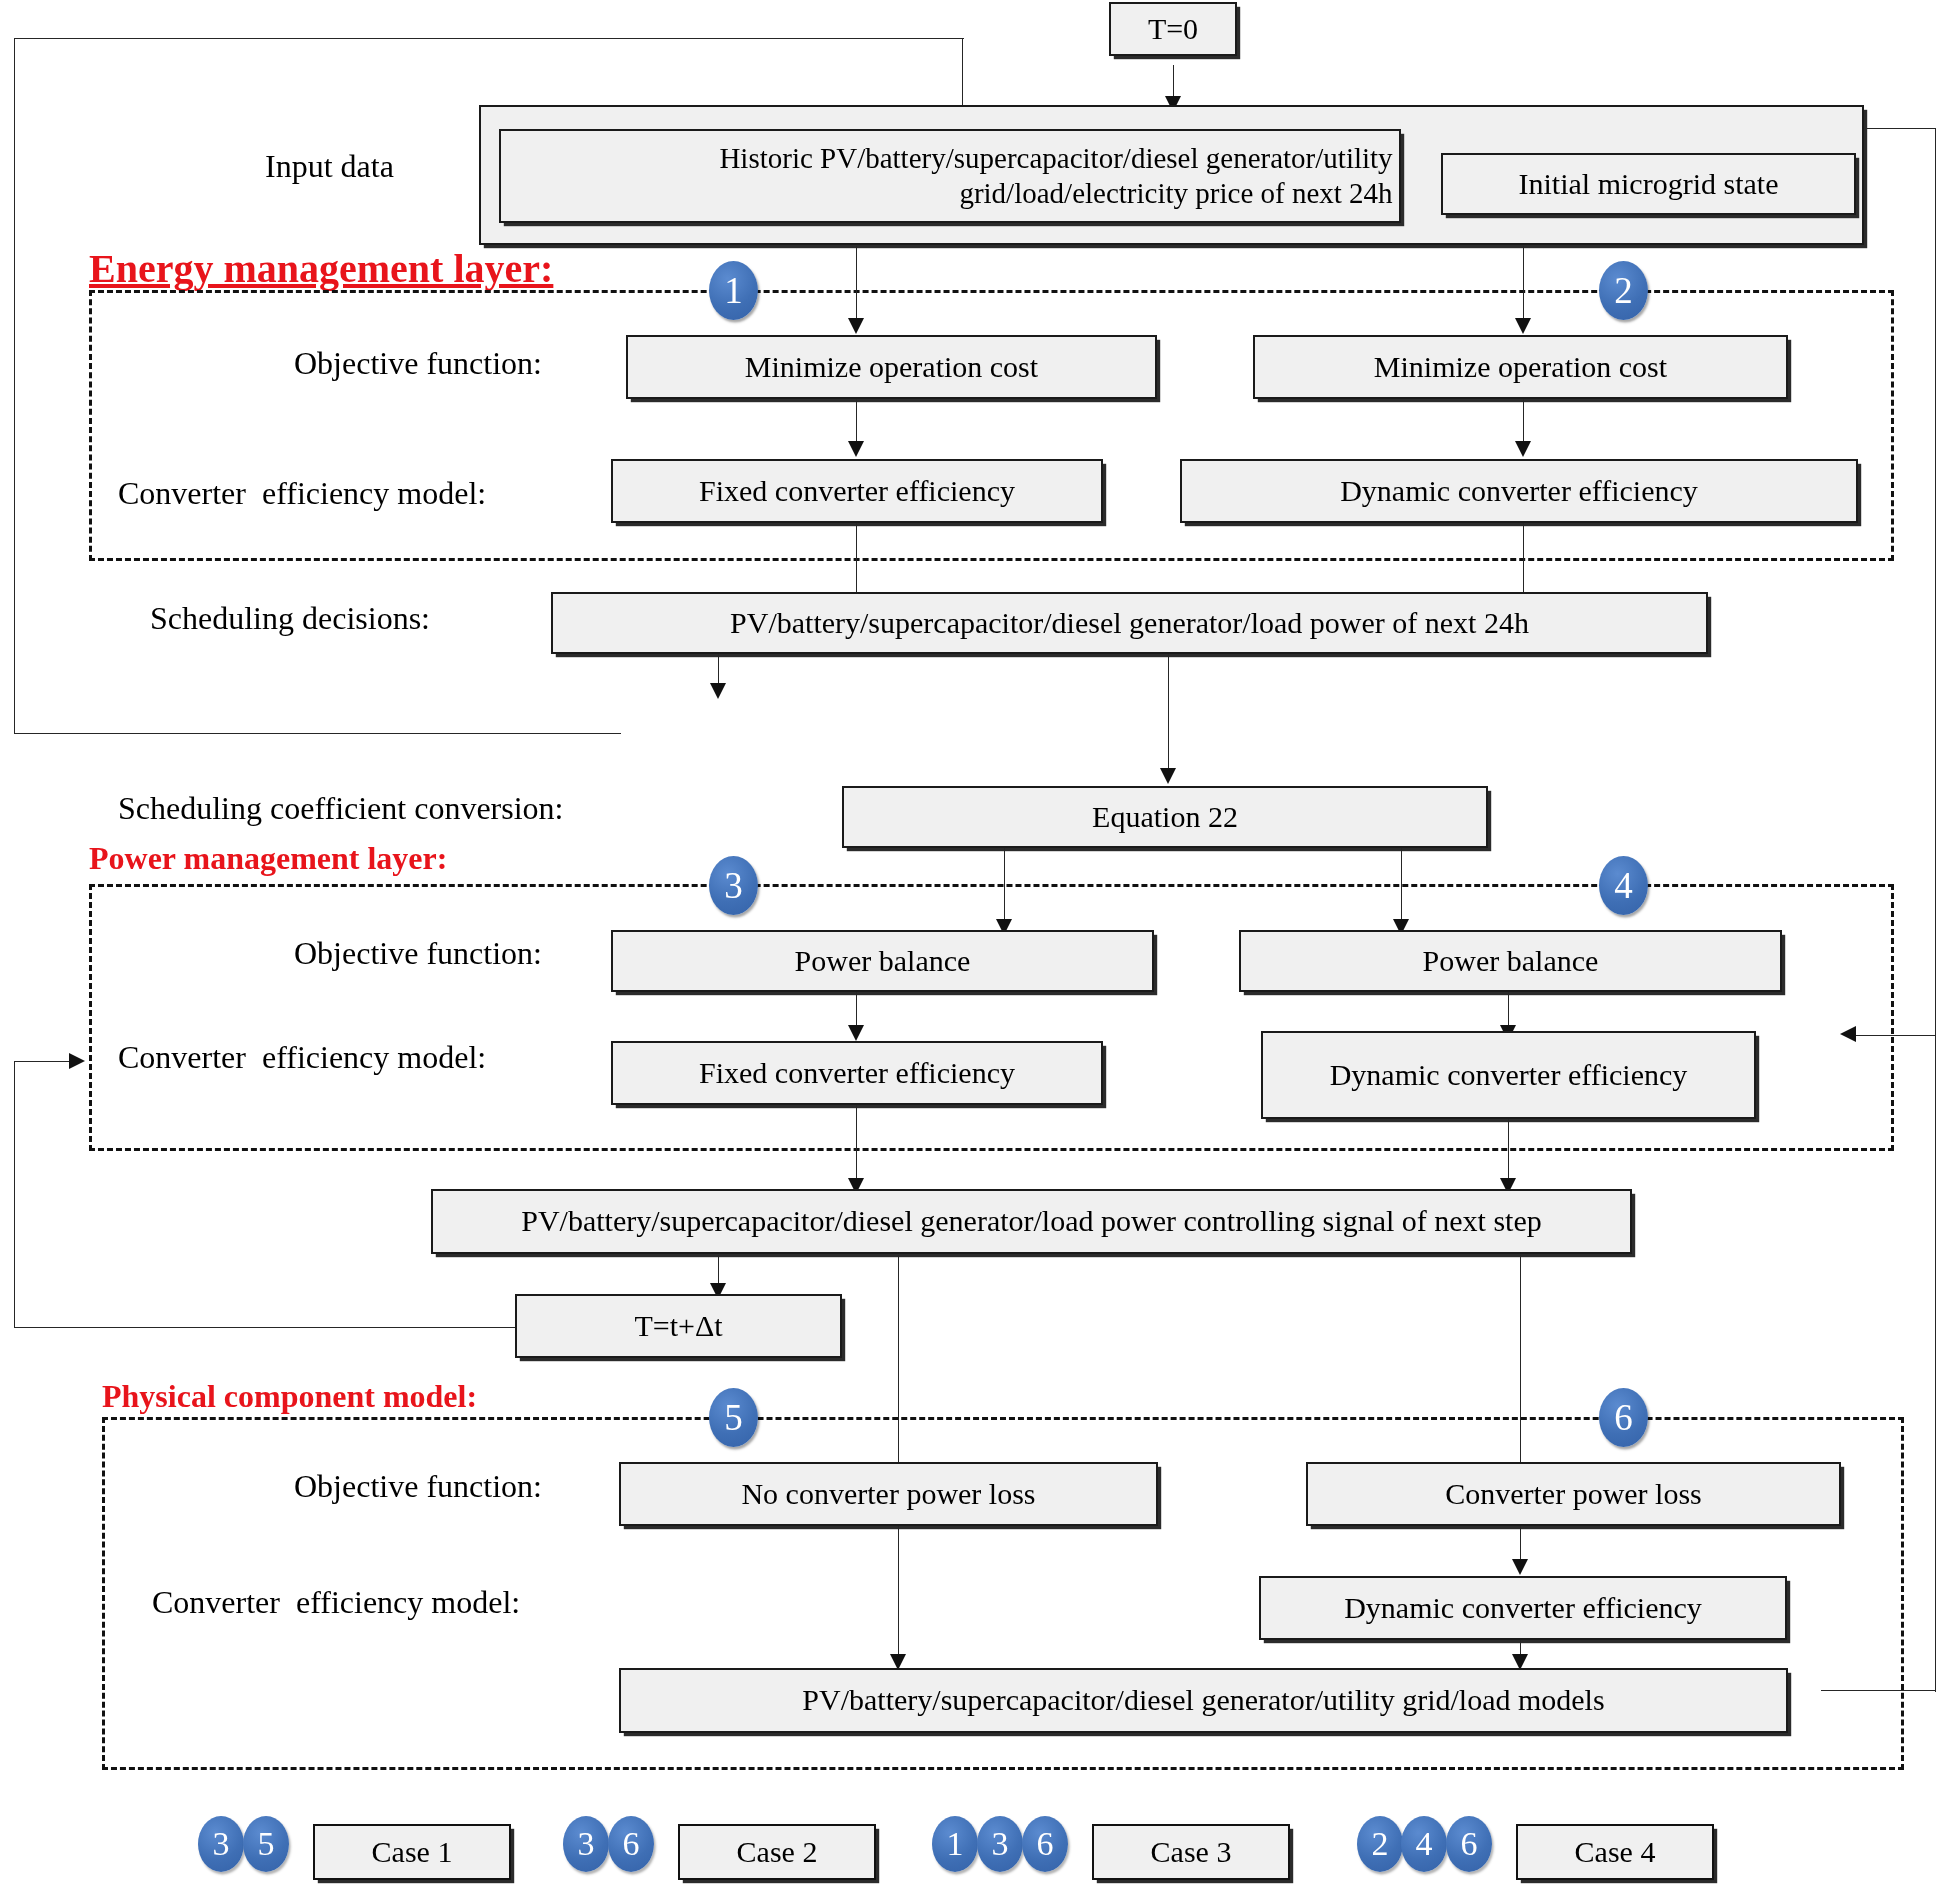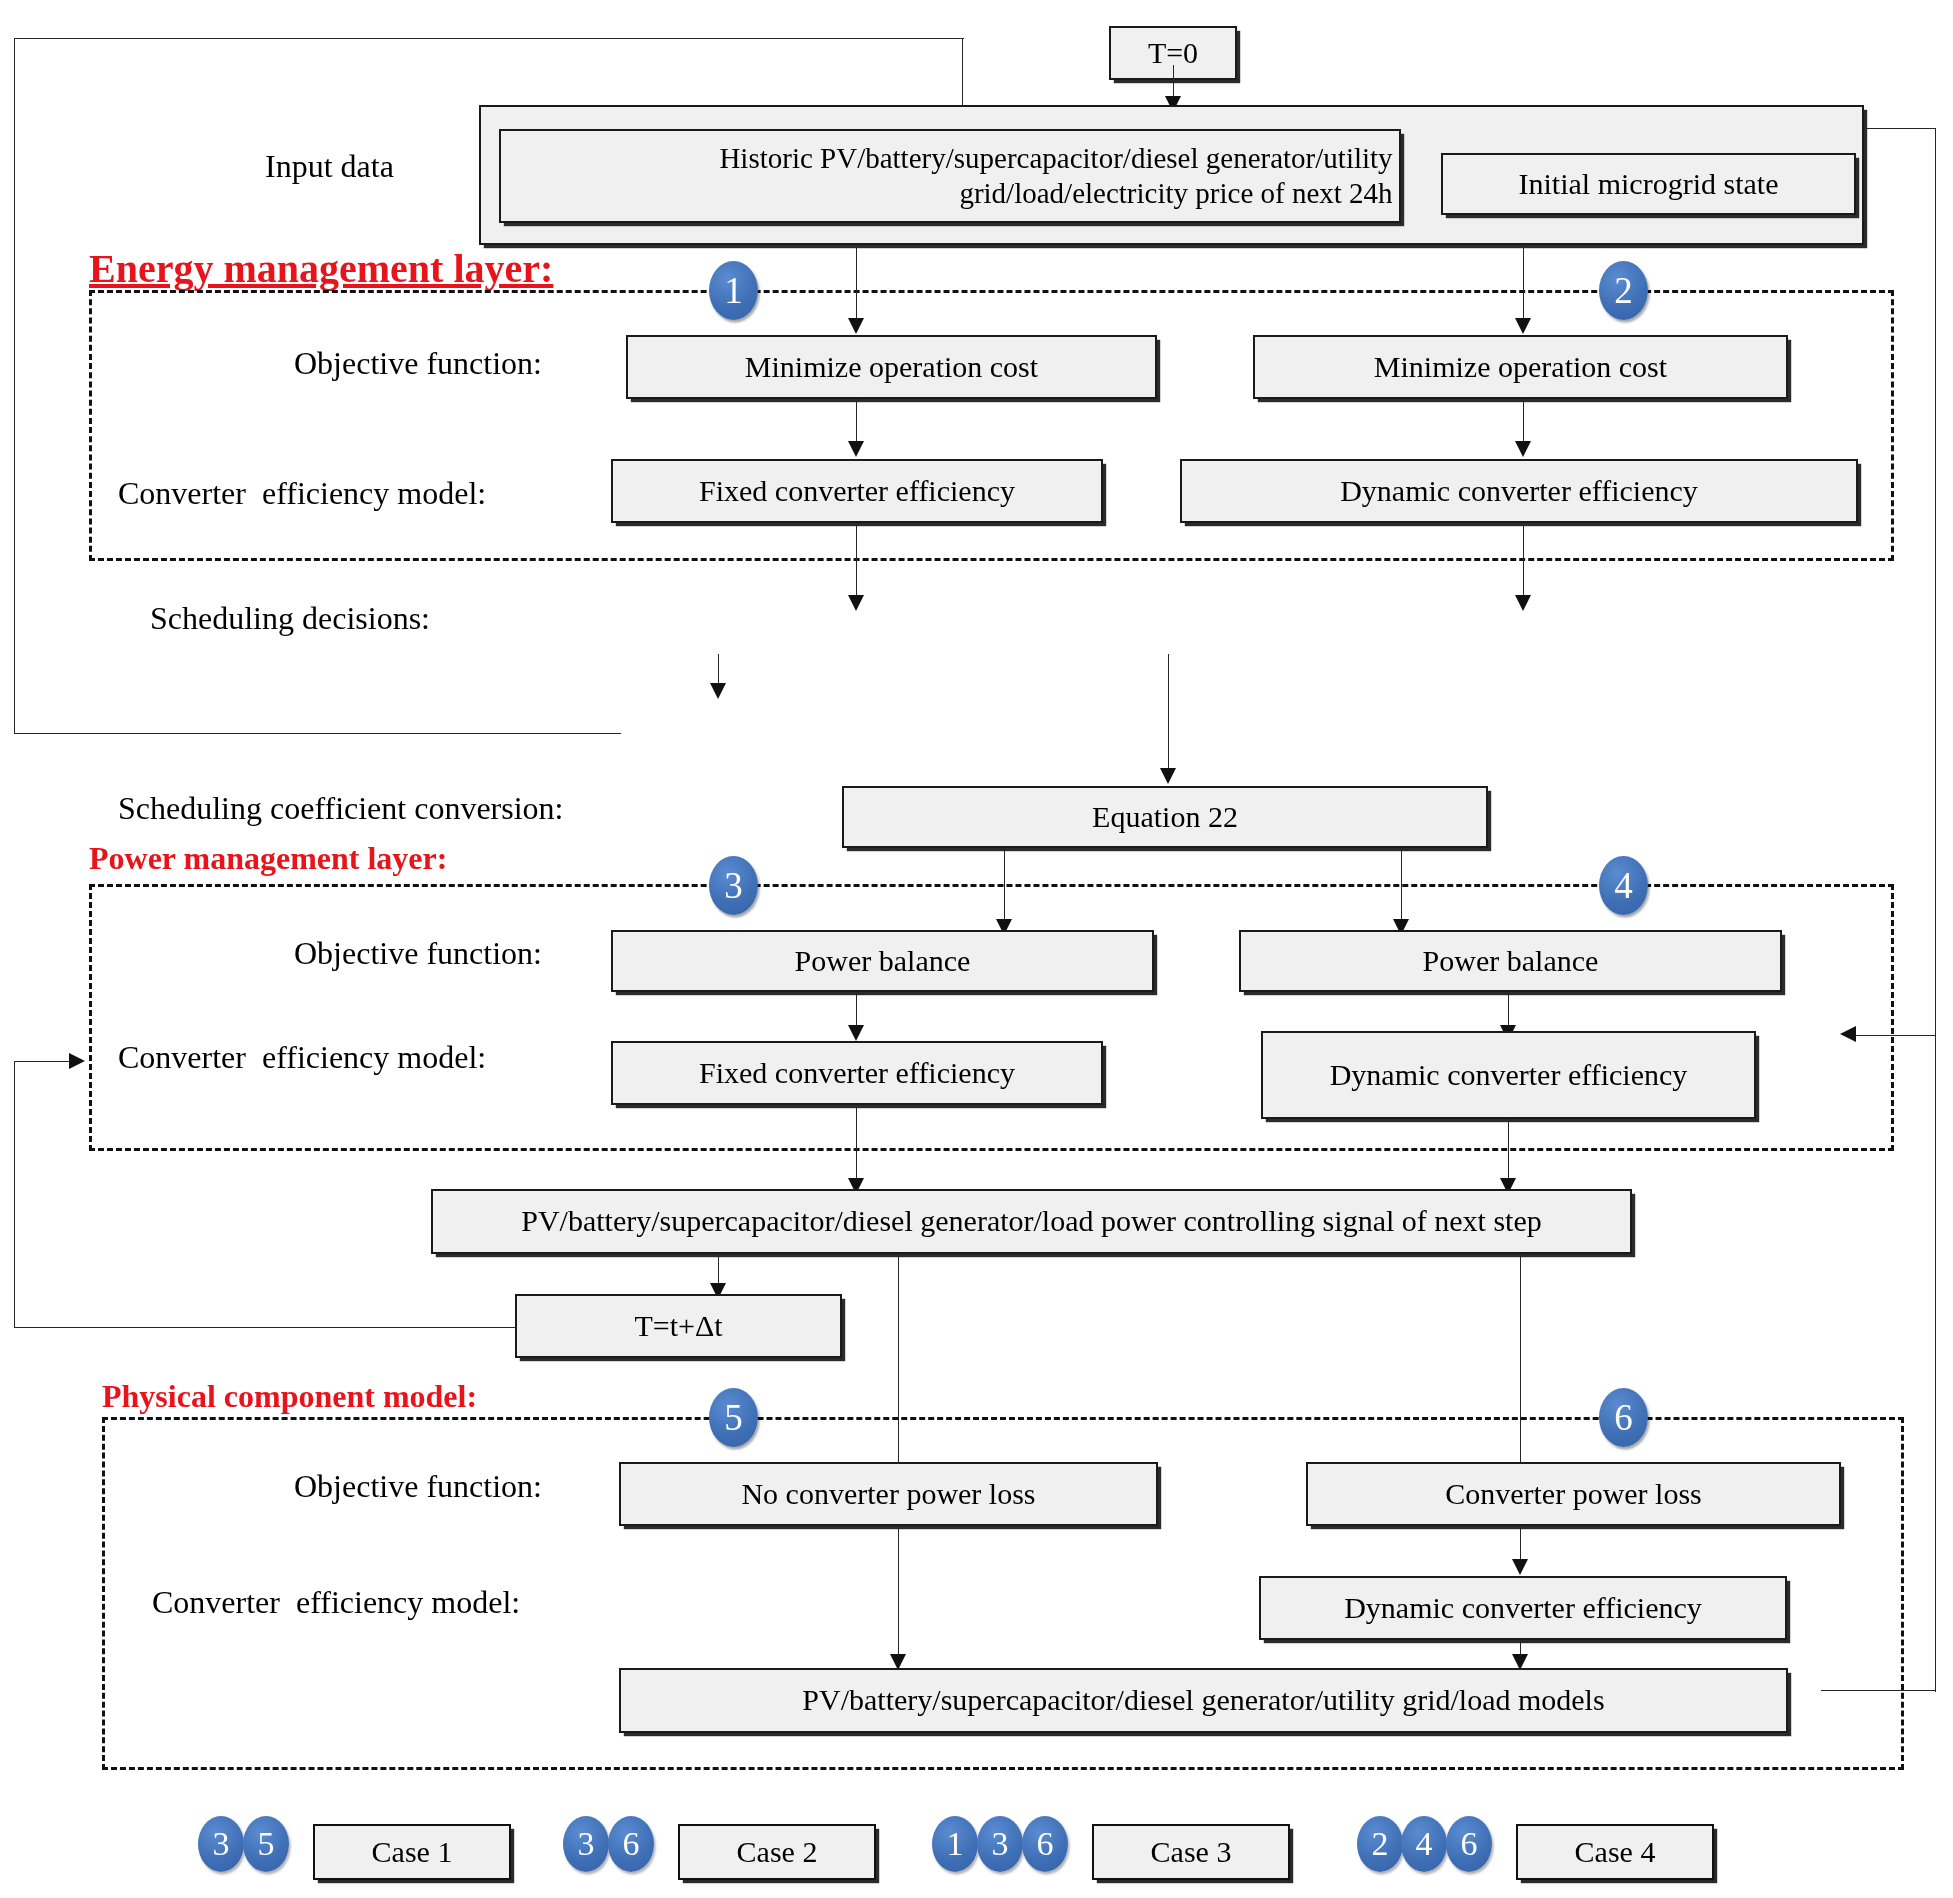--- a/index.html
+++ b/index.html
@@ -101,21 +101,21 @@
   <div class="ln-v" style="left:1935px;top:128px;height:1564px;"></div>
 
   <div class="ln-h" style="left:1859px;top:128px;width:77px;"></div>
   <div class="ah-left" style="left:1845px;top:119px;"></div>
 
   <div class="ln-h" style="left:1855px;top:1035px;width:81px;"></div>
   <div class="ah-left" style="left:1840px;top:1026px;"></div>
 
   <div class="ln-h" style="left:1821px;top:1690px;width:115px;"></div>
 
-  <div class="pbox" style="left:1109px;top:26px;width:128px;height:54px;font-size:30px;">
+  <div class="pbox" style="left:1109px;top:2px;width:128px;height:54px;font-size:30px;">
     <span>T=0</span>
   </div>
   <div class="ln-v" style="left:1173px;top:65px;height:35px;"></div>
   <div class="ah-down" style="left:1165px;top:96px;"></div>
 
   <div class="abs" style="left:479px;top:105px;width:1385px;height:140px;background:#f0f0f0;border:2.4px solid #1a1a1a;box-shadow:4px 4px 0 -0.8px #2b2b2b;"></div>
 
   <div class="lbl" style="left:265px;top:148px;font-size:32px;">Input data</div>
 
   <div class="pbox" style="left:499px;top:129px;width:902px;height:94px;font-size:29px;text-align:right;">
@@ -166,20 +166,23 @@
     <span>2</span>
   </div>
 
   <div class="ln-v" style="left:856px;top:523px;height:78px;"></div>
   <div class="ah-down" style="left:848px;top:595px;"></div>
   <div class="ln-v" style="left:1523px;top:523px;height:78px;"></div>
   <div class="ah-down" style="left:1515px;top:595px;"></div>
 
   <div class="lbl" style="left:150px;top:600px;font-size:32px;">Scheduling decisions:</div>
 
+  <div class="pbox" style="left:551px;top:592px;width:1157px;height:62px;font-size:30px;">
+    <span>PV/battery/supercapacitor/diesel generator/load power of next 24h</span>
+  </div>
 
   <div class="ln-v" style="left:718px;top:654px;height:34px;"></div>
   <div class="ah-down" style="left:710px;top:683px;"></div>
 
 
   <div class="ln-v" style="left:1168px;top:654px;height:118px;"></div>
   <div class="ah-down" style="left:1160px;top:768px;"></div>
 
   <div class="lbl" style="left:118px;top:790px;font-size:32px;">Scheduling coefficient conversion:</div>
 

